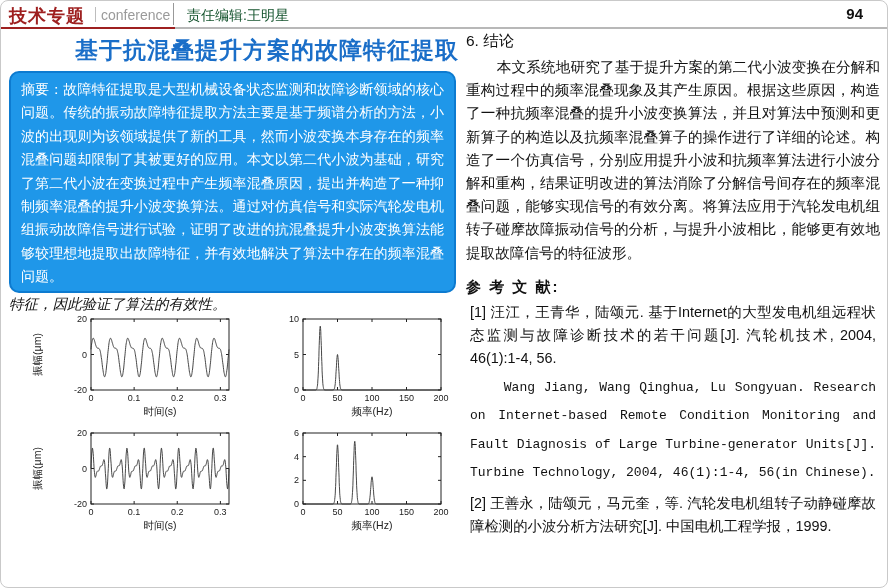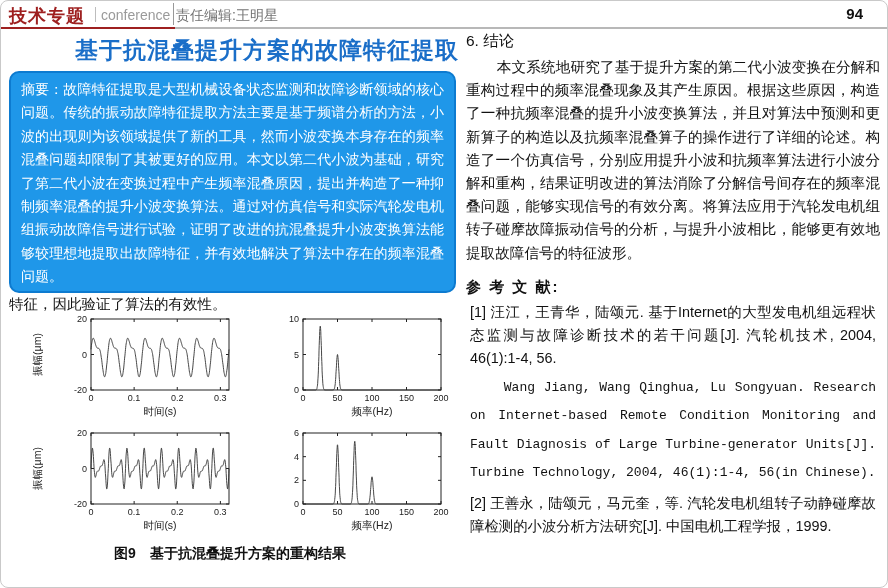--- a/index.html
+++ b/index.html
@@ -6,33 +6,33 @@
   .page{position:relative;width:888px;height:588px;box-sizing:border-box;
         border:1px solid #c9c9c9;border-radius:8px;overflow:hidden;background:#fff;
         font-family:"Liberation Sans",sans-serif;color:#111;padding-left:20px;}
 
   
   .header{position:absolute;left:0;top:0;width:100%;height:28px;}
   .logo{position:absolute;left:8px;top:3px;font-size:18px;font-weight:bold;color:#a32020;letter-spacing:1px;}
   .logo-divider{position:absolute;left:94px;top:6px;width:1px;height:15px;background:#bdbdbd;}
   .logo-sub{position:absolute;left:100px;top:6px;font-size:14px;color:#9a9a9a;}
   .header-divider{position:absolute;left:172px;top:2px;width:1px;height:22px;background:#999;}
-  .editor{position:absolute;left:175px;top:6px;font-size:14px;color:#737373;}
+  .editor{position:absolute;left:186px;top:6px;font-size:14px;color:#14532d;}
   .page-number{position:absolute;right:24px;top:4px;font-size:15px;font-weight:bold;}
   .header-rule-red{position:absolute;left:0;top:26px;width:174px;height:2px;background:#9e2020;}
   .header-rule-gray{position:absolute;left:174px;top:26px;width:714px;height:2px;background:#b8b8b8;}
 
   
   .article-title{position:absolute;left:0;top:34px;width:458px;text-align:right;
                  font-size:23px;font-weight:bold;letter-spacing:1px;}
   .abstract-box{position:absolute;left:8px;top:70px;width:447px;height:222px;box-sizing:border-box;
                 border-radius:10px;padding:5px 10px;color:#fff;font-size:14px;line-height:23.4px;
                 text-align:justify;}
   .abstract-box p{margin:0;}
-  .continuation{position:absolute;left:8px;top:294px;font-size:14.5px;}
+  .continuation{position:absolute;left:8px;top:294px;font-size:14.5px;font-style:italic;}
 
   .charts{position:absolute;left:26px;top:311px;width:424px;display:grid;
           grid-template-columns:212px 212px;grid-template-rows:114px 114px;}
   .chart-cell{width:212px;height:114px;}
   .chart-cell svg text{font-family:"Liberation Sans",sans-serif;}
 
   .figure-caption{position:absolute;left:0;top:544px;width:458px;text-align:center;
                   font-size:14px;font-weight:600;}
 
   
@@ -179,21 +179,20 @@
           <line x1="202" y1="30.66666666666667" x2="199" y2="30.66666666666667" stroke="#222" stroke-width="1"></line>
           <text x="60" y="33.66666666666667" font-size="9" fill="#222" text-anchor="end">4</text>
           <line x1="64" y1="7" x2="67" y2="7" stroke="#222" stroke-width="1"></line>
           <line x1="202" y1="7" x2="199" y2="7" stroke="#222" stroke-width="1"></line>
           <text x="60" y="10" font-size="9" fill="#222" text-anchor="end">6</text>
           <text x="133" y="103" font-size="10.5" fill="#222" text-anchor="middle">频率(Hz)</text>
           <path d="M64.0 78.0 L64.2 78.0 L64.3 78.0 L64.5 78.0 L64.7 78.0 L64.9 78.0 L65.0 78.0 L65.2 78.0 L65.4 78.0 L65.6 78.0 L65.7 78.0 L65.9 78.0 L66.1 78.0 L66.2 78.0 L66.4 78.0 L66.6 78.0 L66.8 78.0 L66.9 78.0 L67.1 78.0 L67.3 78.0 L67.5 78.0 L67.6 78.0 L67.8 78.0 L68.0 78.0 L68.1 78.0 L68.3 78.0 L68.5 78.0 L68.7 78.0 L68.8 78.0 L69.0 78.0 L69.2 78.0 L69.3 78.0 L69.5 78.0 L69.7 78.0 L69.9 78.0 L70.0 78.0 L70.2 78.0 L70.4 78.0 L70.6 78.0 L70.7 78.0 L70.9 78.0 L71.1 78.0 L71.2 78.0 L71.4 78.0 L71.6 78.0 L71.8 78.0 L71.9 78.0 L72.1 78.0 L72.3 78.0 L72.5 78.0 L72.6 78.0 L72.8 78.0 L73.0 78.0 L73.1 78.0 L73.3 78.0 L73.5 78.0 L73.7 78.0 L73.8 78.0 L74.0 78.0 L74.2 78.0 L74.3 78.0 L74.5 78.0 L74.7 78.0 L74.9 78.0 L75.0 78.0 L75.2 78.0 L75.4 78.0 L75.6 78.0 L75.7 78.0 L75.9 78.0 L76.1 78.0 L76.2 78.0 L76.4 78.0 L76.6 78.0 L76.8 78.0 L76.9 78.0 L77.1 78.0 L77.3 78.0 L77.5 78.0 L77.6 78.0 L77.8 78.0 L78.0 78.0 L78.1 78.0 L78.3 78.0 L78.5 78.0 L78.7 78.0 L78.8 78.0 L79.0 78.0 L79.2 78.0 L79.4 78.0 L79.5 78.0 L79.7 78.0 L79.9 78.0 L80.0 78.0 L80.2 78.0 L80.4 78.0 L80.6 78.0 L80.7 78.0 L80.9 78.0 L81.1 78.0 L81.3 78.0 L81.4 78.0 L81.6 78.0 L81.8 78.0 L81.9 78.0 L82.1 78.0 L82.3 78.0 L82.5 78.0 L82.6 78.0 L82.8 78.0 L83.0 78.0 L83.1 78.0 L83.3 78.0 L83.5 78.0 L83.7 78.0 L83.8 78.0 L84.0 78.0 L84.2 78.0 L84.4 78.0 L84.5 78.0 L84.7 78.0 L84.9 78.0 L85.0 78.0 L85.2 78.0 L85.4 78.0 L85.6 78.0 L85.7 78.0 L85.9 78.0 L86.1 78.0 L86.3 78.0 L86.4 78.0 L86.6 78.0 L86.8 78.0 L86.9 78.0 L87.1 78.0 L87.3 78.0 L87.5 78.0 L87.6 78.0 L87.8 78.0 L88.0 78.0 L88.2 78.0 L88.3 78.0 L88.5 78.0 L88.7 78.0 L88.8 78.0 L89.0 78.0 L89.2 78.0 L89.4 78.0 L89.5 78.0 L89.7 78.0 L89.9 78.0 L90.0 78.0 L90.2 78.0 L90.4 78.0 L90.6 78.0 L90.7 78.0 L90.9 78.0 L91.1 78.0 L91.3 78.0 L91.4 78.0 L91.6 78.0 L91.8 78.0 L91.9 78.0 L92.1 78.0 L92.3 78.0 L92.5 78.0 L92.6 78.0 L92.8 78.0 L93.0 78.0 L93.2 78.0 L93.3 78.0 L93.5 78.0 L93.7 78.0 L93.8 78.0 L94.0 77.9 L94.2 77.9 L94.4 77.8 L94.5 77.7 L94.7 77.5 L94.9 77.3 L95.0 76.9 L95.2 76.4 L95.4 75.7 L95.6 74.7 L95.7 73.4 L95.9 71.8 L96.1 69.7 L96.3 67.1 L96.4 64.0 L96.6 60.4 L96.8 56.2 L96.9 51.7 L97.1 46.8 L97.3 41.8 L97.5 36.7 L97.6 31.9 L97.8 27.6 L98.0 23.9 L98.2 21.2 L98.3 19.4 L98.5 18.8 L98.7 19.4 L98.8 21.2 L99.0 23.9 L99.2 27.6 L99.4 31.9 L99.5 36.7 L99.7 41.8 L99.9 46.8 L100.1 51.7 L100.2 56.2 L100.4 60.4 L100.6 64.0 L100.7 67.1 L100.9 69.7 L101.1 71.8 L101.3 73.4 L101.4 74.7 L101.6 75.7 L101.8 76.4 L102.0 76.9 L102.1 77.3 L102.3 77.5 L102.5 77.7 L102.6 77.8 L102.8 77.9 L103.0 77.9 L103.2 78.0 L103.3 78.0 L103.5 78.0 L103.7 78.0 L103.8 78.0 L104.0 78.0 L104.2 78.0 L104.4 78.0 L104.5 78.0 L104.7 78.0 L104.9 78.0 L105.1 78.0 L105.2 78.0 L105.4 78.0 L105.6 78.0 L105.7 78.0 L105.9 78.0 L106.1 78.0 L106.3 78.0 L106.4 78.0 L106.6 78.0 L106.8 78.0 L107.0 78.0 L107.1 78.0 L107.3 78.0 L107.5 78.0 L107.6 78.0 L107.8 78.0 L108.0 78.0 L108.2 78.0 L108.3 78.0 L108.5 78.0 L108.7 78.0 L108.8 78.0 L109.0 78.0 L109.2 78.0 L109.4 78.0 L109.5 78.0 L109.7 78.0 L109.9 78.0 L110.1 78.0 L110.2 78.0 L110.4 78.0 L110.6 78.0 L110.7 78.0 L110.9 78.0 L111.1 78.0 L111.3 77.9 L111.4 77.9 L111.6 77.8 L111.8 77.7 L112.0 77.5 L112.1 77.2 L112.3 76.9 L112.5 76.3 L112.6 75.5 L112.8 74.5 L113.0 73.2 L113.2 71.4 L113.3 69.2 L113.5 66.4 L113.7 63.1 L113.9 59.3 L114.0 54.9 L114.2 50.1 L114.4 44.9 L114.5 39.6 L114.7 34.2 L114.9 29.2 L115.1 24.6 L115.2 20.7 L115.4 17.7 L115.6 15.9 L115.8 15.3 L115.9 15.9 L116.1 17.7 L116.3 20.7 L116.4 24.6 L116.6 29.2 L116.8 34.2 L117.0 39.6 L117.1 44.9 L117.3 50.1 L117.5 54.9 L117.6 59.3 L117.8 63.1 L118.0 66.4 L118.2 69.2 L118.3 71.4 L118.5 73.2 L118.7 74.5 L118.9 75.5 L119.0 76.3 L119.2 76.9 L119.4 77.2 L119.5 77.5 L119.7 77.7 L119.9 77.8 L120.1 77.9 L120.2 77.9 L120.4 78.0 L120.6 78.0 L120.8 78.0 L120.9 78.0 L121.1 78.0 L121.3 78.0 L121.4 78.0 L121.6 78.0 L121.8 78.0 L122.0 78.0 L122.1 78.0 L122.3 78.0 L122.5 78.0 L122.7 78.0 L122.8 78.0 L123.0 78.0 L123.2 78.0 L123.3 78.0 L123.5 78.0 L123.7 78.0 L123.9 78.0 L124.0 78.0 L124.2 78.0 L124.4 78.0 L124.5 78.0 L124.7 78.0 L124.9 78.0 L125.1 78.0 L125.2 78.0 L125.4 78.0 L125.6 78.0 L125.8 78.0 L125.9 78.0 L126.1 78.0 L126.3 78.0 L126.4 78.0 L126.6 78.0 L126.8 78.0 L127.0 78.0 L127.1 78.0 L127.3 78.0 L127.5 78.0 L127.7 78.0 L127.8 78.0 L128.0 78.0 L128.2 78.0 L128.3 78.0 L128.5 78.0 L128.7 77.9 L128.9 77.9 L129.0 77.9 L129.2 77.8 L129.4 77.7 L129.6 77.5 L129.7 77.3 L129.9 76.9 L130.1 76.5 L130.2 75.9 L130.4 75.1 L130.6 74.2 L130.8 73.0 L130.9 71.6 L131.1 69.9 L131.3 68.0 L131.4 65.9 L131.6 63.6 L131.8 61.3 L132.0 59.0 L132.1 56.8 L132.3 54.8 L132.5 53.1 L132.7 51.9 L132.8 51.1 L133.0 50.8 L133.2 51.1 L133.3 51.9 L133.5 53.1 L133.7 54.8 L133.9 56.8 L134.0 59.0 L134.2 61.3 L134.4 63.6 L134.6 65.9 L134.7 68.0 L134.9 69.9 L135.1 71.6 L135.2 73.0 L135.4 74.2 L135.6 75.1 L135.8 75.9 L135.9 76.5 L136.1 76.9 L136.3 77.3 L136.4 77.5 L136.6 77.7 L136.8 77.8 L137.0 77.9 L137.1 77.9 L137.3 77.9 L137.5 78.0 L137.7 78.0 L137.8 78.0 L138.0 78.0 L138.2 78.0 L138.3 78.0 L138.5 78.0 L138.7 78.0 L138.9 78.0 L139.0 78.0 L139.2 78.0 L139.4 78.0 L139.6 78.0 L139.7 78.0 L139.9 78.0 L140.1 78.0 L140.2 78.0 L140.4 78.0 L140.6 78.0 L140.8 78.0 L140.9 78.0 L141.1 78.0 L141.3 78.0 L141.5 78.0 L141.6 78.0 L141.8 78.0 L142.0 78.0 L142.1 78.0 L142.3 78.0 L142.5 78.0 L142.7 78.0 L142.8 78.0 L143.0 78.0 L143.2 78.0 L143.3 78.0 L143.5 78.0 L143.7 78.0 L143.9 78.0 L144.0 78.0 L144.2 78.0 L144.4 78.0 L144.6 78.0 L144.7 78.0 L144.9 78.0 L145.1 78.0 L145.2 78.0 L145.4 78.0 L145.6 78.0 L145.8 78.0 L145.9 78.0 L146.1 78.0 L146.3 78.0 L146.5 78.0 L146.6 78.0 L146.8 78.0 L147.0 78.0 L147.1 78.0 L147.3 78.0 L147.5 78.0 L147.7 78.0 L147.8 78.0 L148.0 78.0 L148.2 78.0 L148.4 78.0 L148.5 78.0 L148.7 78.0 L148.9 78.0 L149.0 78.0 L149.2 78.0 L149.4 78.0 L149.6 78.0 L149.7 78.0 L149.9 78.0 L150.1 78.0 L150.3 78.0 L150.4 78.0 L150.6 78.0 L150.8 78.0 L150.9 78.0 L151.1 78.0 L151.3 78.0 L151.5 78.0 L151.6 78.0 L151.8 78.0 L152.0 78.0 L152.1 78.0 L152.3 78.0 L152.5 78.0 L152.7 78.0 L152.8 78.0 L153.0 78.0 L153.2 78.0 L153.4 78.0 L153.5 78.0 L153.7 78.0 L153.9 78.0 L154.0 78.0 L154.2 78.0 L154.4 78.0 L154.6 78.0 L154.7 78.0 L154.9 78.0 L155.1 78.0 L155.3 78.0 L155.4 78.0 L155.6 78.0 L155.8 78.0 L155.9 78.0 L156.1 78.0 L156.3 78.0 L156.5 78.0 L156.6 78.0 L156.8 78.0 L157.0 78.0 L157.2 78.0 L157.3 78.0 L157.5 78.0 L157.7 78.0 L157.8 78.0 L158.0 78.0 L158.2 78.0 L158.4 78.0 L158.5 78.0 L158.7 78.0 L158.9 78.0 L159.0 78.0 L159.2 78.0 L159.4 78.0 L159.6 78.0 L159.7 78.0 L159.9 78.0 L160.1 78.0 L160.3 78.0 L160.4 78.0 L160.6 78.0 L160.8 78.0 L160.9 78.0 L161.1 78.0 L161.3 78.0 L161.5 78.0 L161.6 78.0 L161.8 78.0 L162.0 78.0 L162.2 78.0 L162.3 78.0 L162.5 78.0 L162.7 78.0 L162.8 78.0 L163.0 78.0 L163.2 78.0 L163.4 78.0 L163.5 78.0 L163.7 78.0 L163.9 78.0 L164.1 78.0 L164.2 78.0 L164.4 78.0 L164.6 78.0 L164.7 78.0 L164.9 78.0 L165.1 78.0 L165.3 78.0 L165.4 78.0 L165.6 78.0 L165.8 78.0 L165.9 78.0 L166.1 78.0 L166.3 78.0 L166.5 78.0 L166.6 78.0 L166.8 78.0 L167.0 78.0 L167.2 78.0 L167.3 78.0 L167.5 78.0 L167.7 78.0 L167.8 78.0 L168.0 78.0 L168.2 78.0 L168.4 78.0 L168.5 78.0 L168.7 78.0 L168.9 78.0 L169.1 78.0 L169.2 78.0 L169.4 78.0 L169.6 78.0 L169.7 78.0 L169.9 78.0 L170.1 78.0 L170.3 78.0 L170.4 78.0 L170.6 78.0 L170.8 78.0 L170.9 78.0 L171.1 78.0 L171.3 78.0 L171.5 78.0 L171.6 78.0 L171.8 78.0 L172.0 78.0 L172.2 78.0 L172.3 78.0 L172.5 78.0 L172.7 78.0 L172.8 78.0 L173.0 78.0 L173.2 78.0 L173.4 78.0 L173.5 78.0 L173.7 78.0 L173.9 78.0 L174.1 78.0 L174.2 78.0 L174.4 78.0 L174.6 78.0 L174.7 78.0 L174.9 78.0 L175.1 78.0 L175.3 78.0 L175.4 78.0 L175.6 78.0 L175.8 78.0 L176.0 78.0 L176.1 78.0 L176.3 78.0 L176.5 78.0 L176.6 78.0 L176.8 78.0 L177.0 78.0 L177.2 78.0 L177.3 78.0 L177.5 78.0 L177.7 78.0 L177.8 78.0 L178.0 78.0 L178.2 78.0 L178.4 78.0 L178.5 78.0 L178.7 78.0 L178.9 78.0 L179.1 78.0 L179.2 78.0 L179.4 78.0 L179.6 78.0 L179.7 78.0 L179.9 78.0 L180.1 78.0 L180.3 78.0 L180.4 78.0 L180.6 78.0 L180.8 78.0 L181.0 78.0 L181.1 78.0 L181.3 78.0 L181.5 78.0 L181.6 78.0 L181.8 78.0 L182.0 78.0 L182.2 78.0 L182.3 78.0 L182.5 78.0 L182.7 78.0 L182.9 78.0 L183.0 78.0 L183.2 78.0 L183.4 78.0 L183.5 78.0 L183.7 78.0 L183.9 78.0 L184.1 78.0 L184.2 78.0 L184.4 78.0 L184.6 78.0 L184.8 78.0 L184.9 78.0 L185.1 78.0 L185.3 78.0 L185.4 78.0 L185.6 78.0 L185.8 78.0 L186.0 78.0 L186.1 78.0 L186.3 78.0 L186.5 78.0 L186.6 78.0 L186.8 78.0 L187.0 78.0 L187.2 78.0 L187.3 78.0 L187.5 78.0 L187.7 78.0 L187.9 78.0 L188.0 78.0 L188.2 78.0 L188.4 78.0 L188.5 78.0 L188.7 78.0 L188.9 78.0 L189.1 78.0 L189.2 78.0 L189.4 78.0 L189.6 78.0 L189.8 78.0 L189.9 78.0 L190.1 78.0 L190.3 78.0 L190.4 78.0 L190.6 78.0 L190.8 78.0 L191.0 78.0 L191.1 78.0 L191.3 78.0 L191.5 78.0 L191.7 78.0 L191.8 78.0 L192.0 78.0 L192.2 78.0 L192.3 78.0 L192.5 78.0 L192.7 78.0 L192.9 78.0 L193.0 78.0 L193.2 78.0 L193.4 78.0 L193.5 78.0 L193.7 78.0 L193.9 78.0 L194.1 78.0 L194.2 78.0 L194.4 78.0 L194.6 78.0 L194.8 78.0 L194.9 78.0 L195.1 78.0 L195.3 78.0 L195.4 78.0 L195.6 78.0 L195.8 78.0 L196.0 78.0 L196.1 78.0 L196.3 78.0 L196.5 78.0 L196.7 78.0 L196.8 78.0 L197.0 78.0 L197.2 78.0 L197.3 78.0 L197.5 78.0 L197.7 78.0 L197.9 78.0 L198.0 78.0 L198.2 78.0 L198.4 78.0 L198.5 78.0 L198.7 78.0 L198.9 78.0 L199.1 78.0 L199.2 78.0 L199.4 78.0 L199.6 78.0 L199.8 78.0 L199.9 78.0 L200.1 78.0 L200.3 78.0 L200.4 78.0 L200.6 78.0 L200.8 78.0 L201.0 78.0 L201.1 78.0 L201.3 78.0 L201.5 78.0 L201.7 78.0 L201.8 78.0 L202.0 78.0 " fill="none" stroke="#333333" stroke-width="0.9"></path>
         </svg></div>
   </div>
 
-  <div class="figure-caption">图9　基于抗混叠提升方案的重构结果</div>
 
   <div class="right-col">
     <h2 class="conclusion-heading">6. 结论</h2>
     <p class="conclusion-body">本文系统地研究了基于提升方案的第二代小波变换在分解和重构过程中的频率混叠现象及其产生原因。根据这些原因，构造了一种抗频率混叠的提升小波变换算法，并且对算法中预测和更新算子的构造以及抗频率混叠算子的操作进行了详细的论述。构造了一个仿真信号，分别应用提升小波和抗频率算法进行小波分解和重构，结果证明改进的算法消除了分解信号间存在的频率混叠问题，能够实现信号的有效分离。将算法应用于汽轮发电机组转子碰摩故障振动信号的分析，与提升小波相比，能够更有效地提取故障信号的特征波形。</p>
     <h3 class="refs-heading">参 考 文 献:</h3>
     <p class="ref-cjk">[1] 汪江，王青华，陆颂元. 基于Internet的大型发电机组远程状态监测与故障诊断技术的若干问题[J]. 汽轮机技术, 2004, 46(1):1-4, 56.</p>
     <p class="ref-latin">Wang Jiang, Wang Qinghua, Lu Songyuan. Research on Internet-based Remote Condition Monitoring and Fault Diagnosis of Large Turbine-generator Units[J]. Turbine Technology, 2004, 46(1):1-4, 56(in Chinese).</p>
     <p class="ref-cjk">[2] 王善永，陆颂元，马元奎，等. 汽轮发电机组转子动静碰摩故障检测的小波分析方法研究[J]. 中国电机工程学报，1999.</p>
   </div>
 

